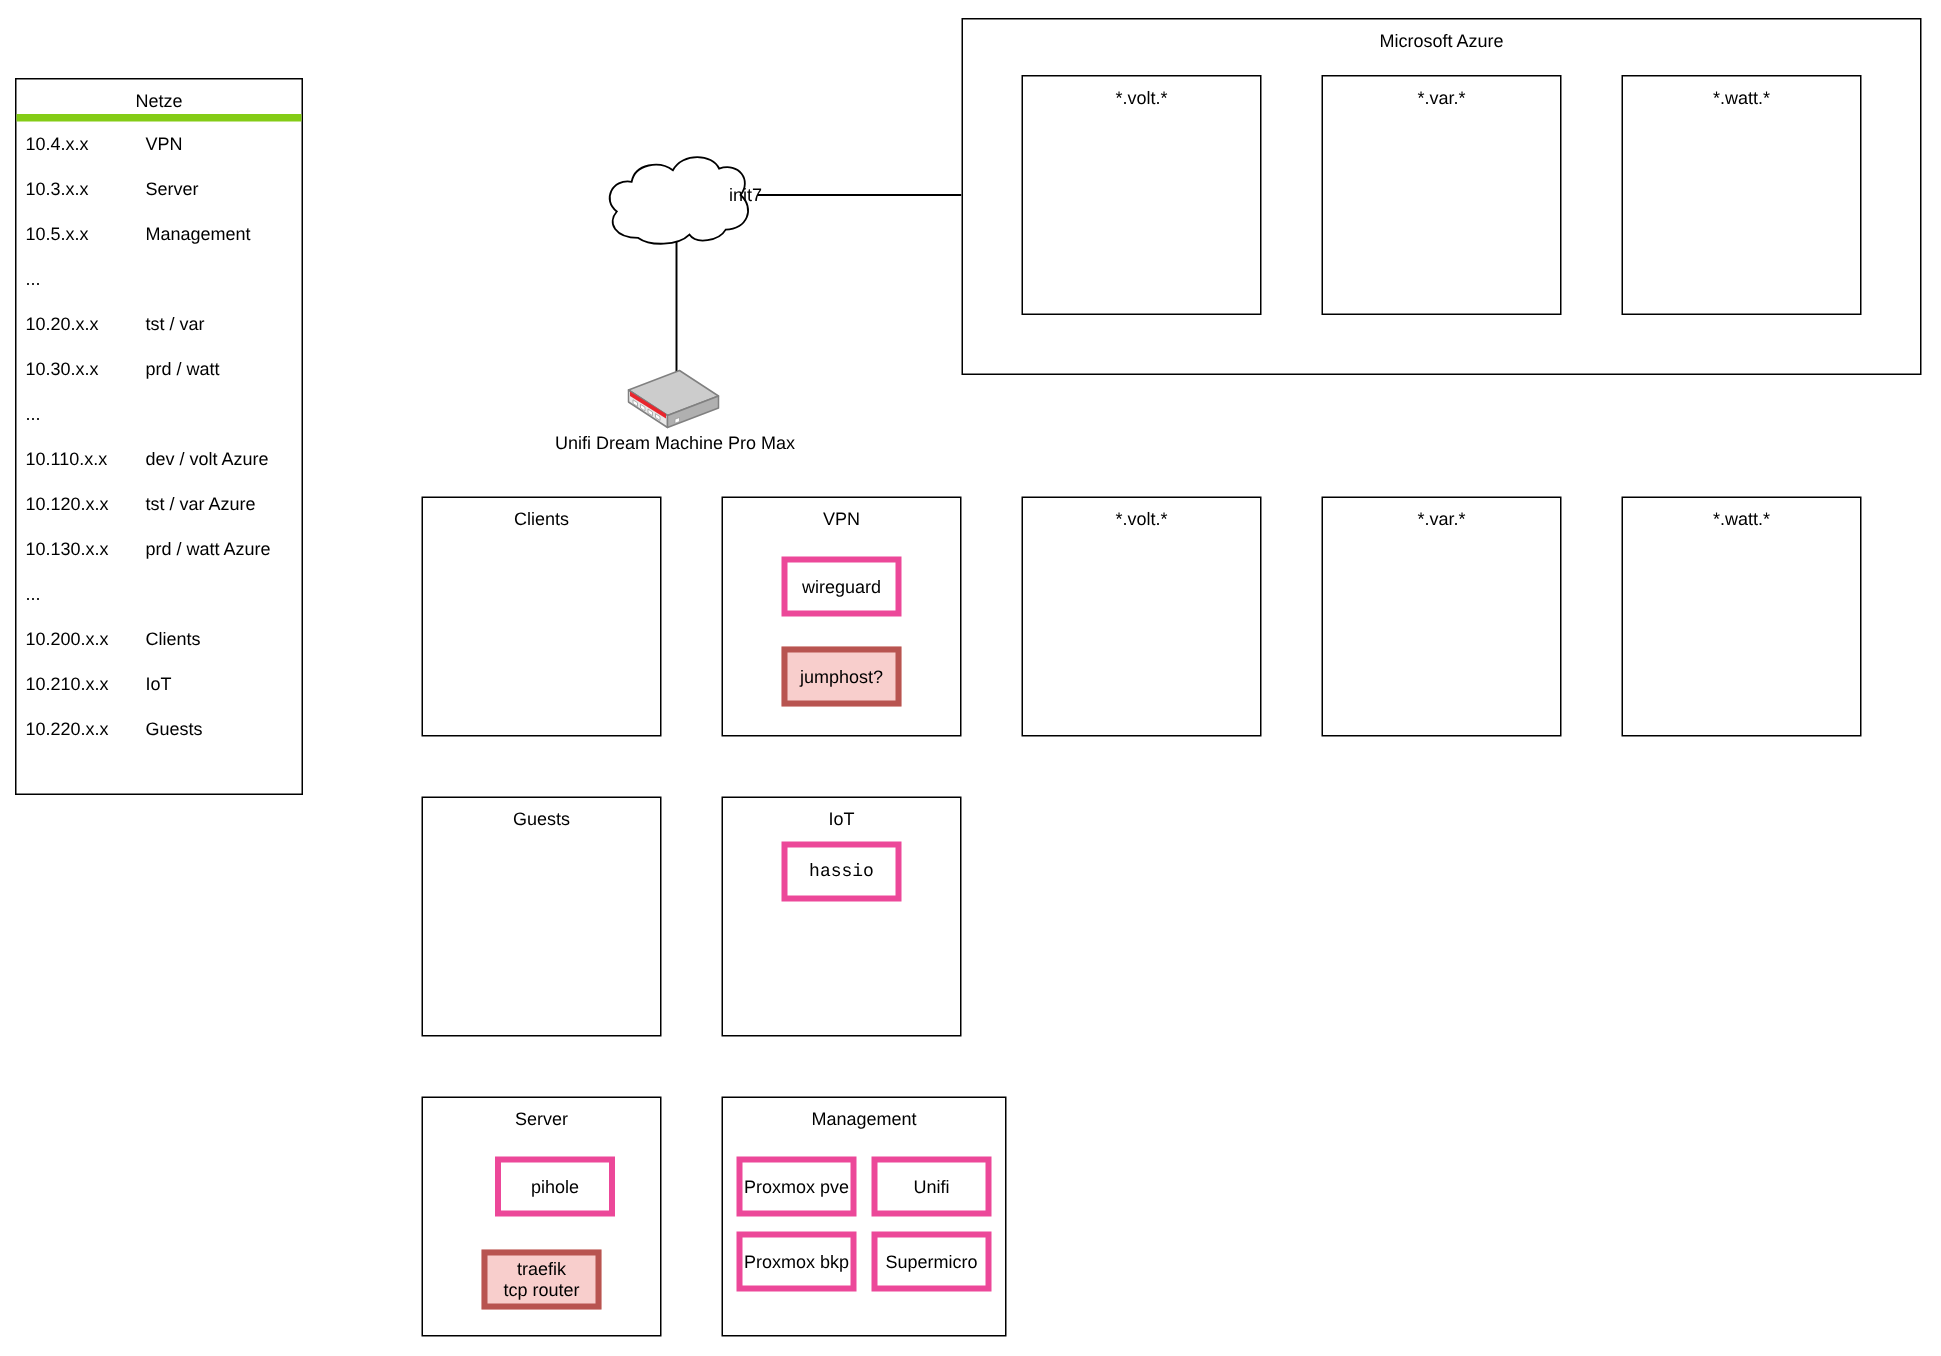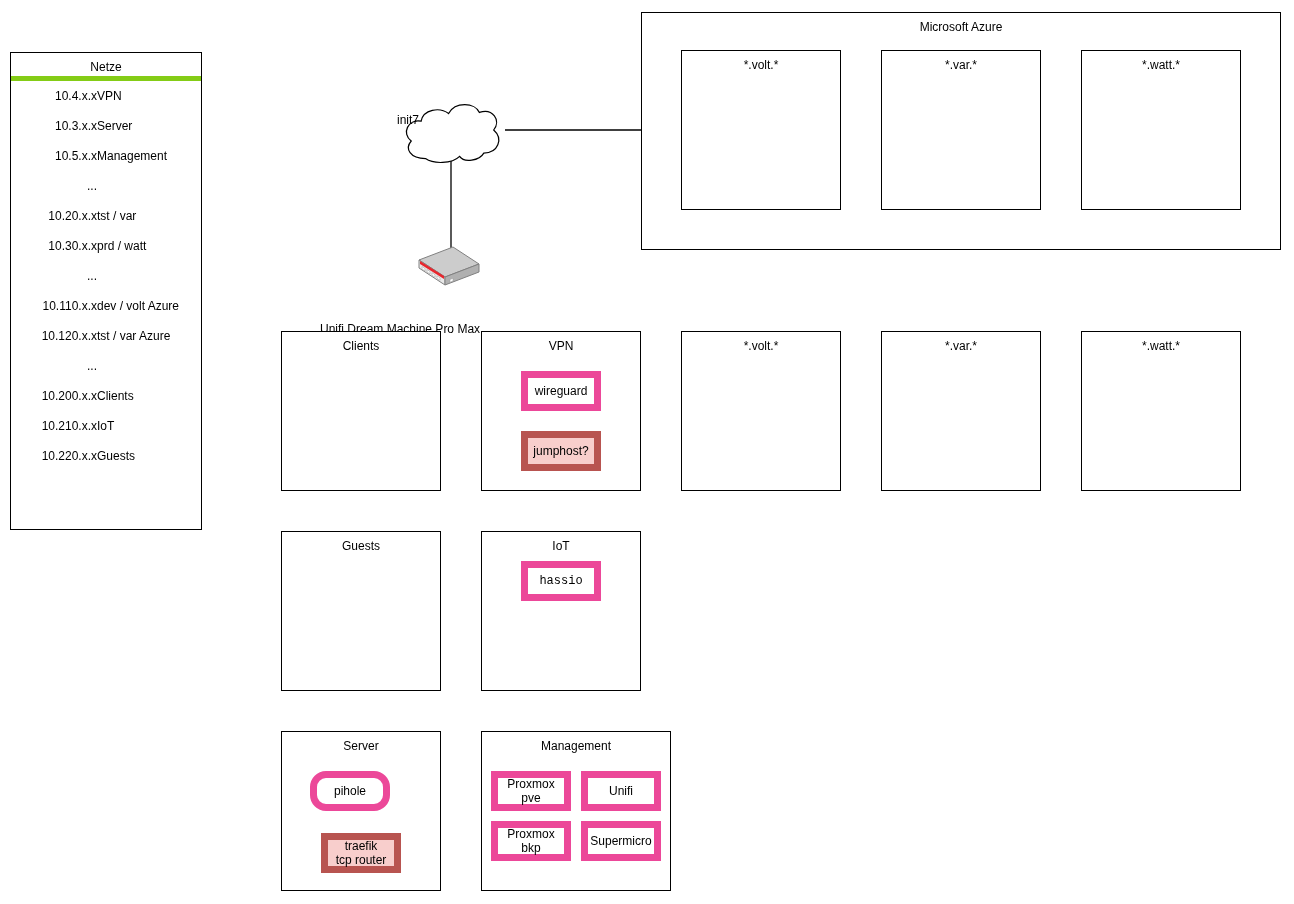--- a/index.html
+++ b/index.html
@@ -39,37 +39,37 @@
     text-align: center;
     border-bottom: 5px solid #84cc16;
   }
   .netze-rows { }
   .netze-row {
     display: flex;
     height: 30px;
     align-items: center;
     padding-left: 6px;
   }
-  .netze-row .ip   { width: 80px; flex: 0 0 80px; text-align: right; }
+  .netze-row .ip   { width: 80px; flex: 0 0 80px; }
   .netze-row .name { flex: 1; }
 
   
   .big-box {
     border: 1px solid #000;
     background: #fff;
   }
   .box-title {
     padding-top: 7px;
     text-align: center;
   }
 
   
   .node {
     width: 80px; height: 40px;
-    border: 7px solid #ec4899;
+    border: 4px solid #ec4899;
     background: #fff;
     display: flex;
     align-items: center;
     justify-content: center;
     text-align: center;
     white-space: pre-line;
     line-height: 14px;
   }
   .node.highlight {
     background: #f8cecc;
@@ -90,35 +90,34 @@
 
   .box-guests  { left: 281px; top: 531px; width: 160px; height: 160px; }
   .box-iot     { left: 481px; top: 531px; width: 160px; height: 160px; }
 
   .box-server     { left: 281px; top: 731px; width: 160px; height: 160px; }
   .box-management { left: 481px; top: 731px; width: 190px; height: 160px; }
 
   .node-wireguard { left: 521px; top: 371px; }
   .node-jumphost  { left: 521px; top: 431px; }
   .node-hassio    { left: 521px; top: 561px; font-family: Liberation Mono, monospace; }
-  .node-pihole    { left: 310px; top: 771px; border-radius: 16px; }
+  .node-pihole    { left: 330px; top: 771px; }
   .node-traefik   { left: 321px; top: 821px; margin-top: 12px; }
   .node-pve       { left: 491px; top: 771px; }
   .node-unifi     { left: 581px; top: 771px; }
   .node-bkp       { left: 491px; top: 821px; }
   .node-smicro    { left: 581px; top: 821px; }
 
   .cloud-label {
-    left: 397px; top: 113px; width: 111px;
-    text-align: left;
+    left: 397px; top: 123px; width: 111px;
+    text-align: right;
   }
   .router-label {
     left: 320px; top: 288px; width: 260px;
-    text-align: left;
-    margin-top: 34px;
+    text-align: center;
   }
 </style>
 </head>
 <body>
 
 <div id="canvas">
 
   <svg id="diagram-layer" width="1294" height="904" viewBox="0 0 1294 904" xmlns="http://www.w3.org/2000/svg">
     <line x1="505" y1="130" x2="641" y2="130" stroke="#000" stroke-width="1.3"></line>
     <line x1="451" y1="160" x2="451" y2="250" stroke="#000" stroke-width="1.3"></line>
@@ -175,20 +174,24 @@
         </div>
       <div class="netze-row">
           <span class="ip">10.110.x.x</span>
           <span class="name">dev / volt Azure</span>
         </div>
       <div class="netze-row">
           <span class="ip">10.120.x.x</span>
           <span class="name">tst / var Azure</span>
         </div>
       <div class="netze-row">
+          <span class="ip">10.130.x.x</span>
+          <span class="name">prd / watt Azure</span>
+        </div>
+      <div class="netze-row">
           <span class="ip">...</span>
           <span class="name"></span>
         </div>
       <div class="netze-row">
           <span class="ip">10.200.x.x</span>
           <span class="name">Clients</span>
         </div>
       <div class="netze-row">
           <span class="ip">10.210.x.x</span>
           <span class="name">IoT</span>

